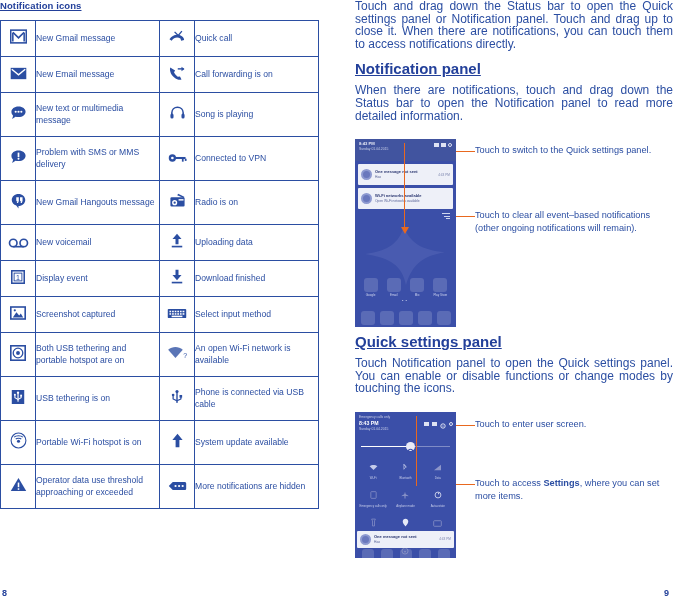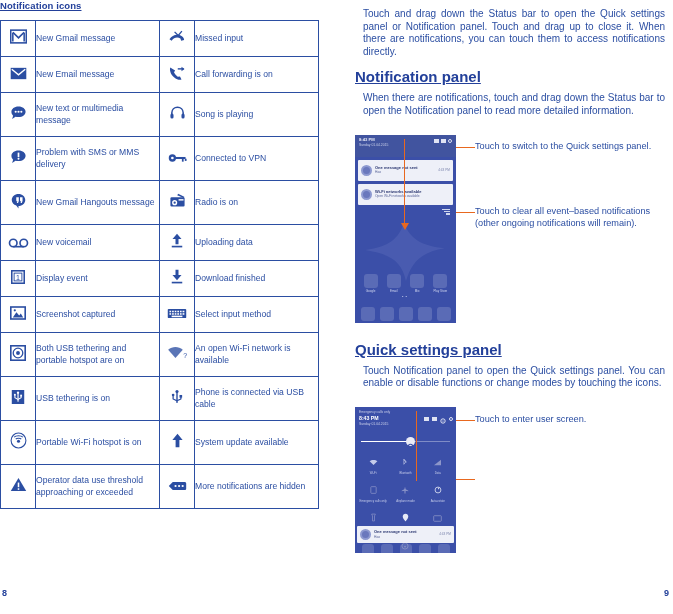--- a/index.html
+++ b/index.html
@@ -58,25 +58,25 @@
   .ico { display: inline-block; line-height: 0; }
   .ico svg { display: block; margin: 0 auto; }
 
   
   .right-col {
     position: absolute;
     left: 355px; top: 0px;
     width: 318px;
   }
   .body-text {
-    font-size: 10px;
+    font-size: 12px;
     line-height: 12.6px;
     color: #2b4ea2;
     text-align: justify;
-    margin: 8px;
+    margin: 0;
   }
   .rc-heading {
     font-size: 15px;
     font-weight: bold;
     color: #23409a;
     text-decoration: underline;
     margin: 13px 0 9px 0;
     line-height: 12px;
   }
   .para2 { margin-top: 0px; }
@@ -279,21 +279,21 @@
               <path d="M4 17 L4 5 M20 17 L20 5" stroke="#2b4ea2" stroke-width="2.2" fill="none"></path>
             </svg></span>
           </td>
           <td class="text-cell">New Gmail message</td>
           <td class="icon-cell">
             <span class="ico"><svg width="19" height="14" viewBox="0 0 26 18">
               <path d="M2 12 C6 6, 13 4, 19 8 C21 9.5, 22 11, 22 13 L18 14 L17 11 C13 8.5, 8 9.5, 5 14 Z" fill="#2b4ea2"></path>
               <path d="M9 2 L14 7 L19 1" fill="none" stroke="#2b4ea2" stroke-width="1.8"></path>
             </svg></span>
           </td>
-          <td class="text-cell">Missed input</td>
+          <td class="text-cell">Quick call</td>
         </tr>
 
         <tr class="r">
           <td class="icon-cell">
             <span class="ico"><svg width="17" height="13" viewBox="0 0 24 18">
               <rect x="1" y="1" width="22" height="16" fill="#2b4ea2"></rect>
               <path d="M2.5 3 L12 11 L21.5 3" fill="none" stroke="#ffffff" stroke-width="2"></path>
             </svg></span>
           </td>
           <td class="text-cell">New Email message</td>
@@ -604,21 +604,21 @@
       <div class="lead" style="left:101px; top:12px; width:19px;"></div>
       <div class="callout justified" style="left:120px; top:5px; width:198px;">Touch to switch to the Quick settings panel.</div>
 
       <div class="lead" style="left:101px; top:77px; width:19px;"></div>
       <div class="callout" style="left:120px; top:70px; width:198px;">Touch to clear all event–based notifications (other ongoing notifications will remain).</div>
 
       <div class="vline" style="left:49px; top:4px; height:86px;"></div>
       <div class="arrowhead" style="left:45.5px; top:88px;"></div>
     </div>
 
-    <div class="rc-heading" style="margin-top:15px;">Quick settings panel</div>
+    <div class="rc-heading" style="margin-top:3px;">Quick settings panel</div>
 
     <p class="body-text para2">Touch Notification panel to open the Quick settings panel. You can enable or disable functions or change modes by touching the icons.</p>
 
     <div class="figure-row" style="height:152px;">
 
       <div class="phone phone-2">
         <div class="qs-header">
           <div class="qs-carrier">Emergency calls only</div>
           <div class="qs-time">8:43 PM</div>
           <div class="qs-date">Sunday 01.04.2015</div>
@@ -725,20 +725,21 @@
           <div class="sq"></div>
           <div class="sq"></div>
           <div class="sq"></div>
         </div>
       </div>
 
       <div class="lead" style="left:101px; top:13px; width:19px;"></div>
       <div class="callout" style="left:120px; top:6px; width:198px;">Touch to enter user screen.</div>
 
       <div class="lead" style="left:101px; top:72px; width:19px;"></div>
+      <div class="callout" style="left:120px; top:65px; width:198px;"><span>Touch to access </span><b class="strong">Settings</b><span>, where you can set more items.</span></div>
 
       <div class="vline" style="left:61px; top:4px; height:70px;"></div>
     </div>
   </div>
 
   <div class="pageno pageno-left">8</div>
   <div class="pageno pageno-right">9</div>
 
 </div>
 

